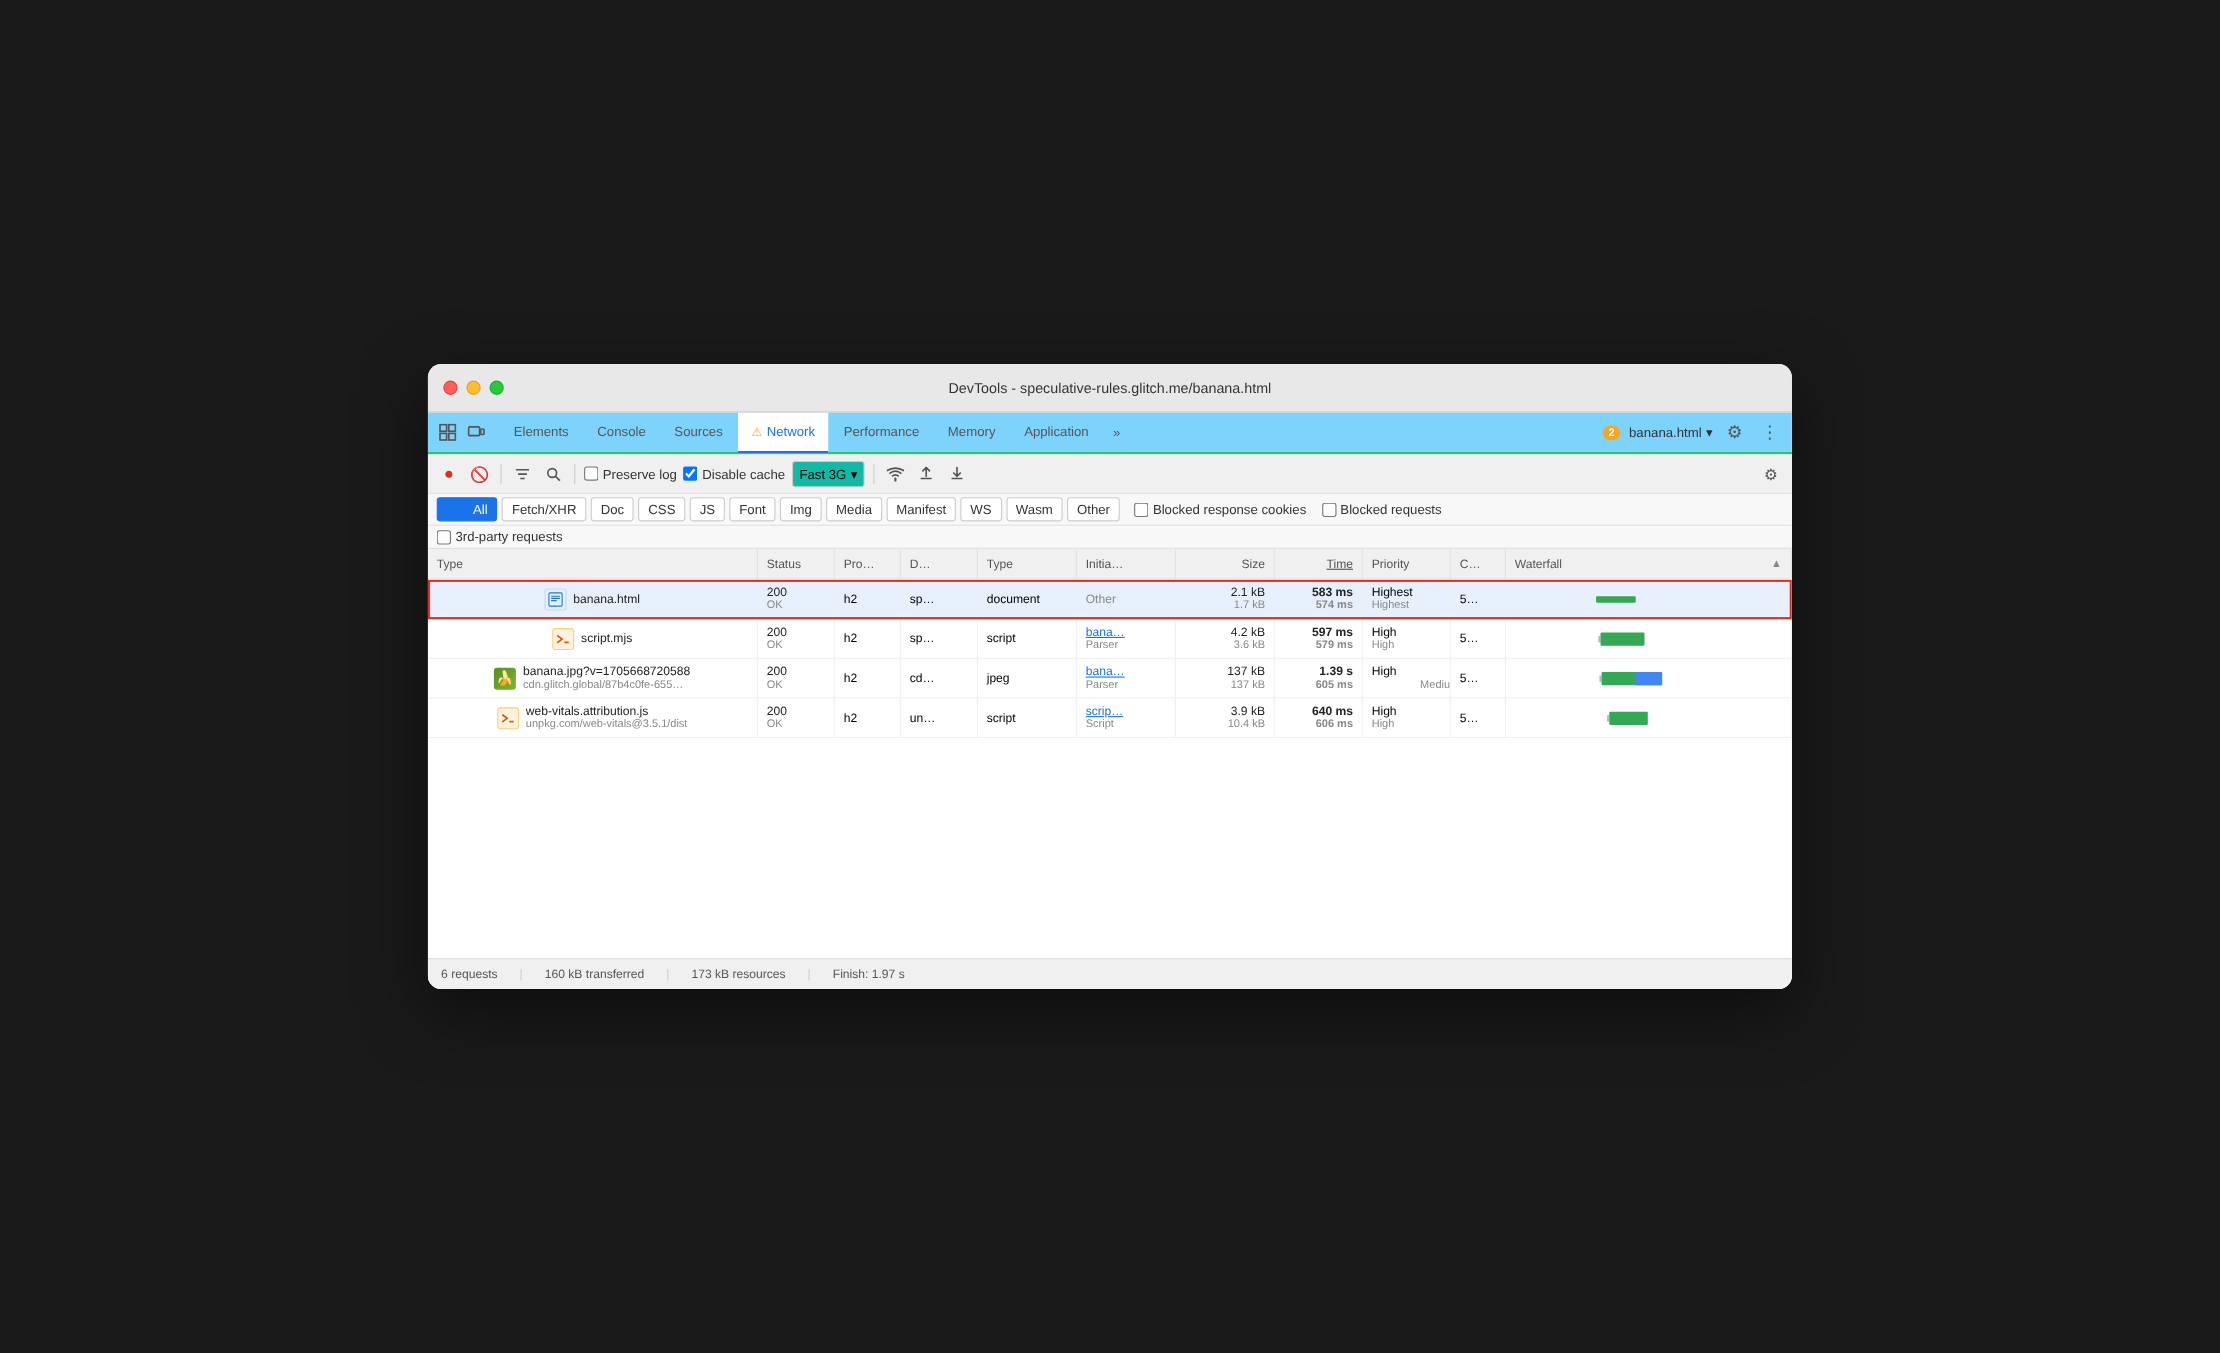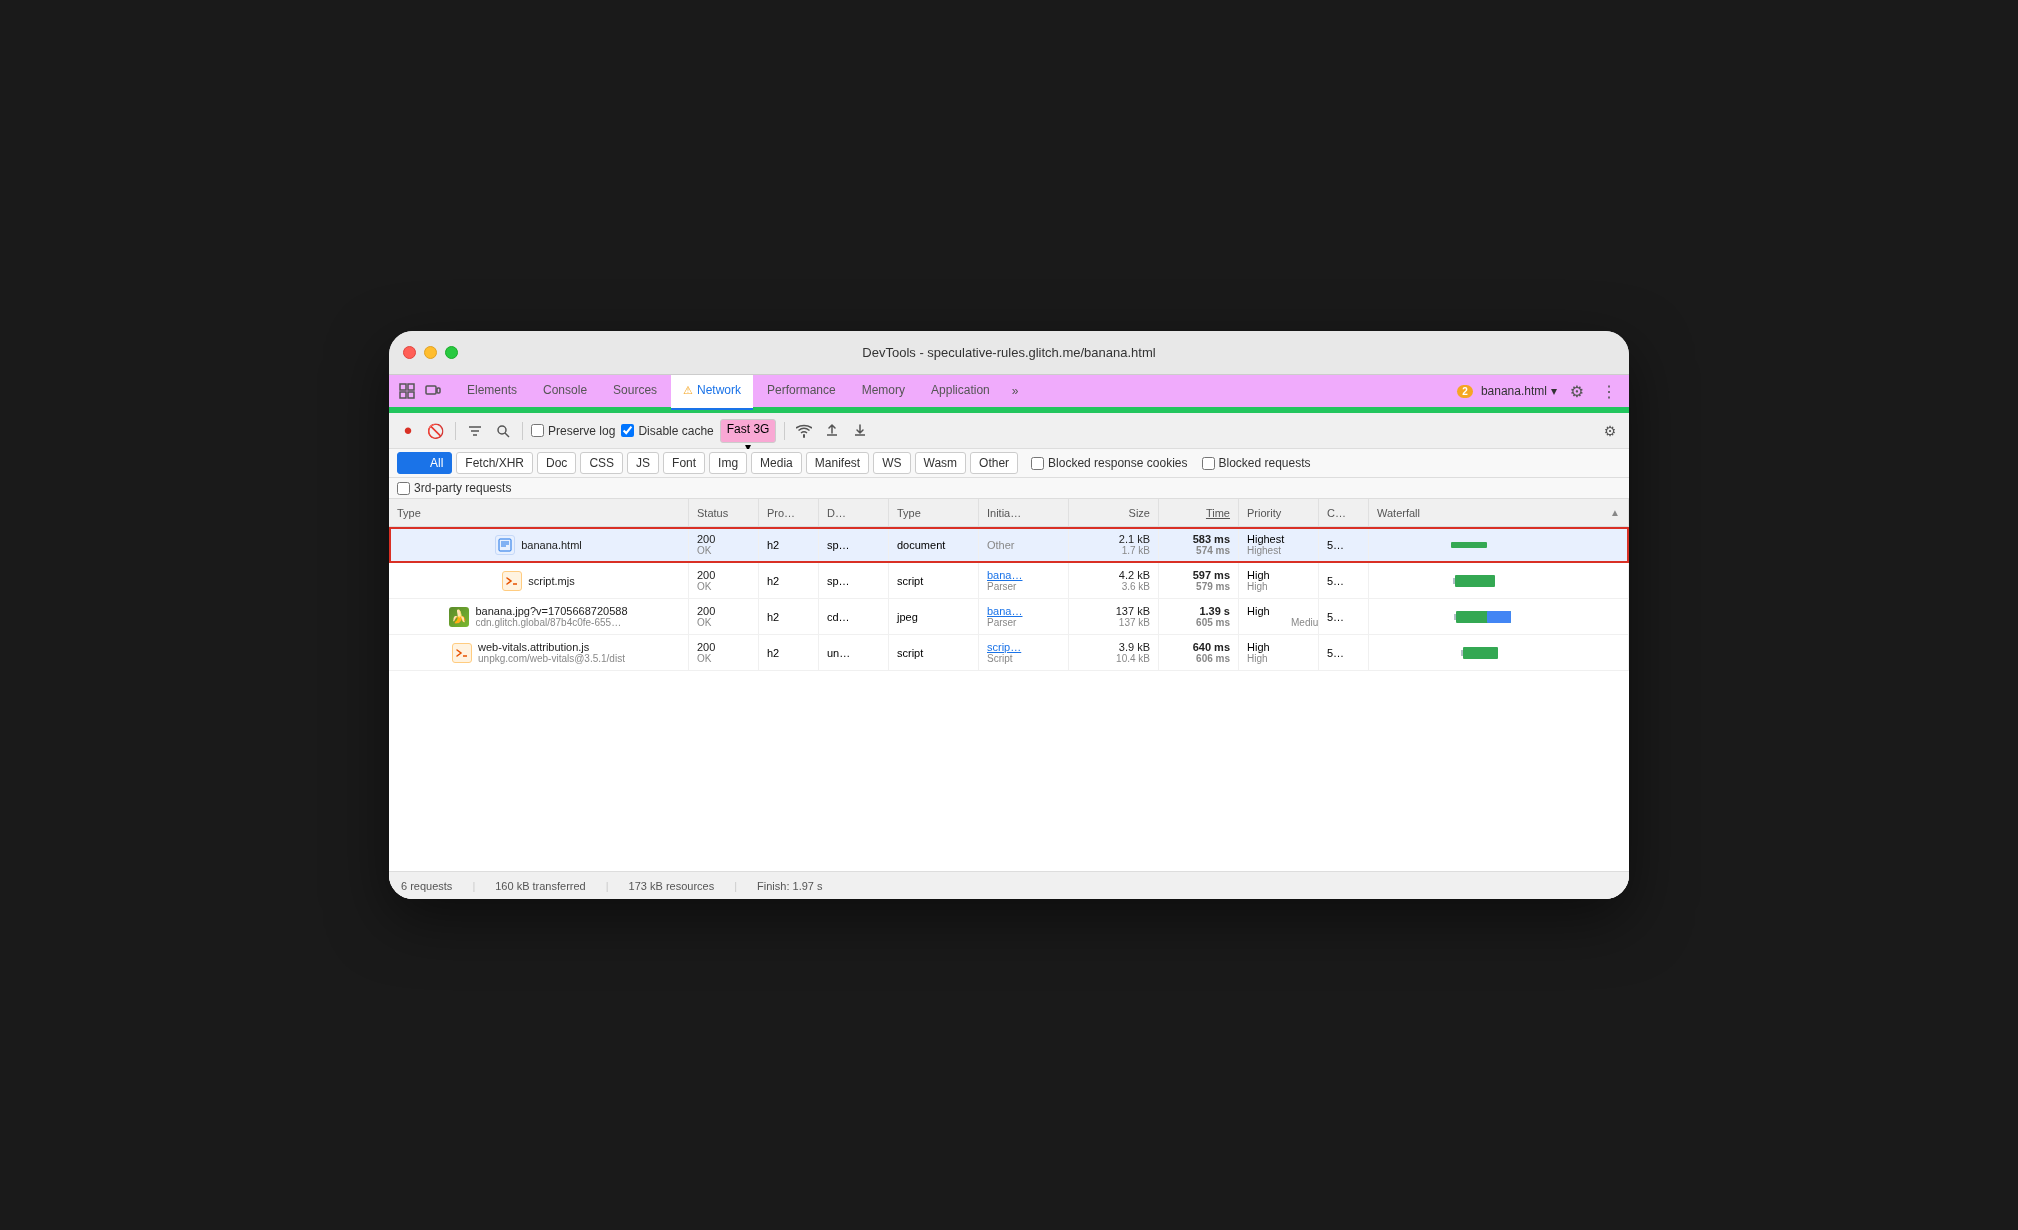--- a/index.html
+++ b/index.html
@@ -7,21 +7,21 @@
       background: #1a1a1a;
       display: flex;
       justify-content: center;
       align-items: center;
       min-height: 100vh;
       font-family: -apple-system, BlinkMacSystemFont, 'Helvetica Neue', Arial, sans-serif;
     }
     .window {
       width: 1240px;
       background: #f5f5f5;
-      border-radius: 24px;
+      border-radius: 12px;
       box-shadow: 0 20px 60px rgba(0,0,0,0.5);
       overflow: hidden;
     }
     .title-bar {
       background: #e8e8e8;
       height: 44px;
       display: flex;
       align-items: center;
       justify-content: center;
       position: relative;
@@ -48,22 +48,22 @@
       color: #333;
       font-weight: 500;
     }
     .devtools-body {
       background: #fff;
       display: flex;
       flex-direction: column;
     }
     
     .tab-bar {
-      background: #f0abfc;
-      border-bottom: 6px solid #22c55e;
+      background: #7dd3fc;
+      border-bottom: 2px solid #22c55e;
       display: flex;
       align-items: center;
       padding: 0 8px;
       height: 38px;
       gap: 2px;
     }
     .tab-bar-icons {
       display: flex;
       gap: 6px;
       margin-right: 10px;
@@ -169,28 +169,27 @@
       cursor: pointer;
     }
     .toolbar-checkbox input[type=checkbox] {
       width: 13px;
       height: 13px;
     }
     .throttle-select {
       display: flex;
       align-items: center;
       gap: 4px;
-      background: #f9a8d4;
+      background: #14b8a6;
       border: 1px solid #ccc;
       border-radius: 3px;
       padding: 2px 6px;
       font-size: 12px;
       height: 24px;
       cursor: pointer;
-      flex-direction: column;
     }
     
     .filter-bar {
       background: #f8f8f8;
       border-bottom: 1px solid #ddd;
       display: flex;
       align-items: center;
       padding: 4px 8px;
       gap: 8px;
       flex-wrap: wrap;

